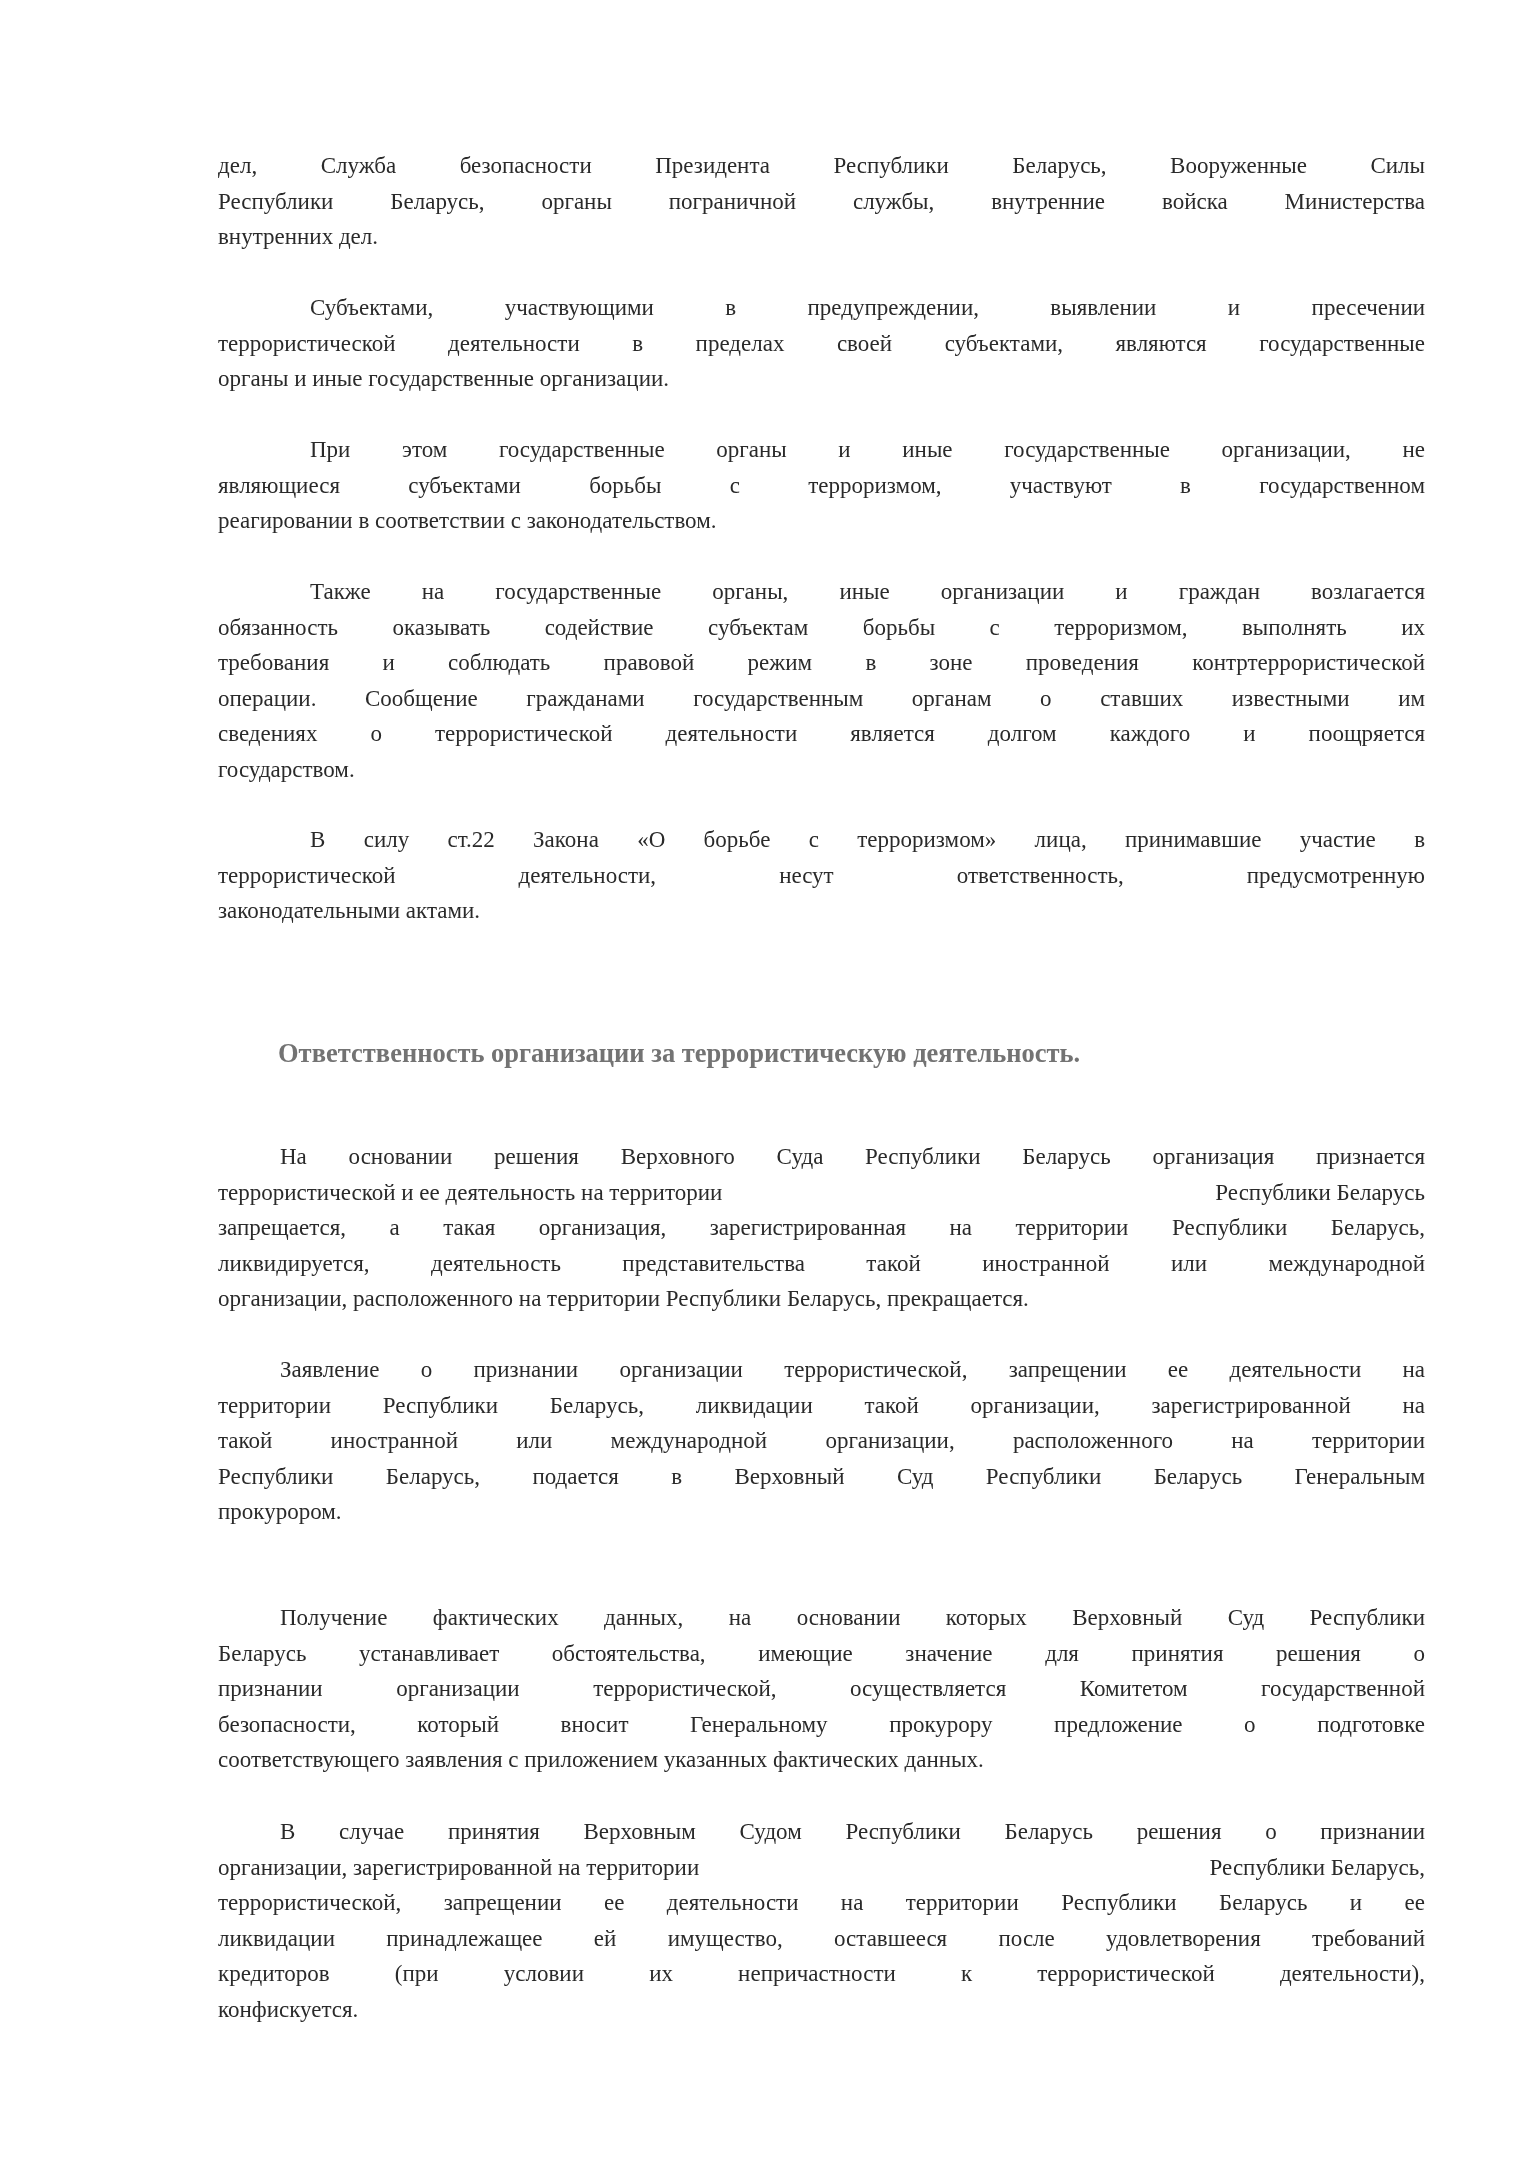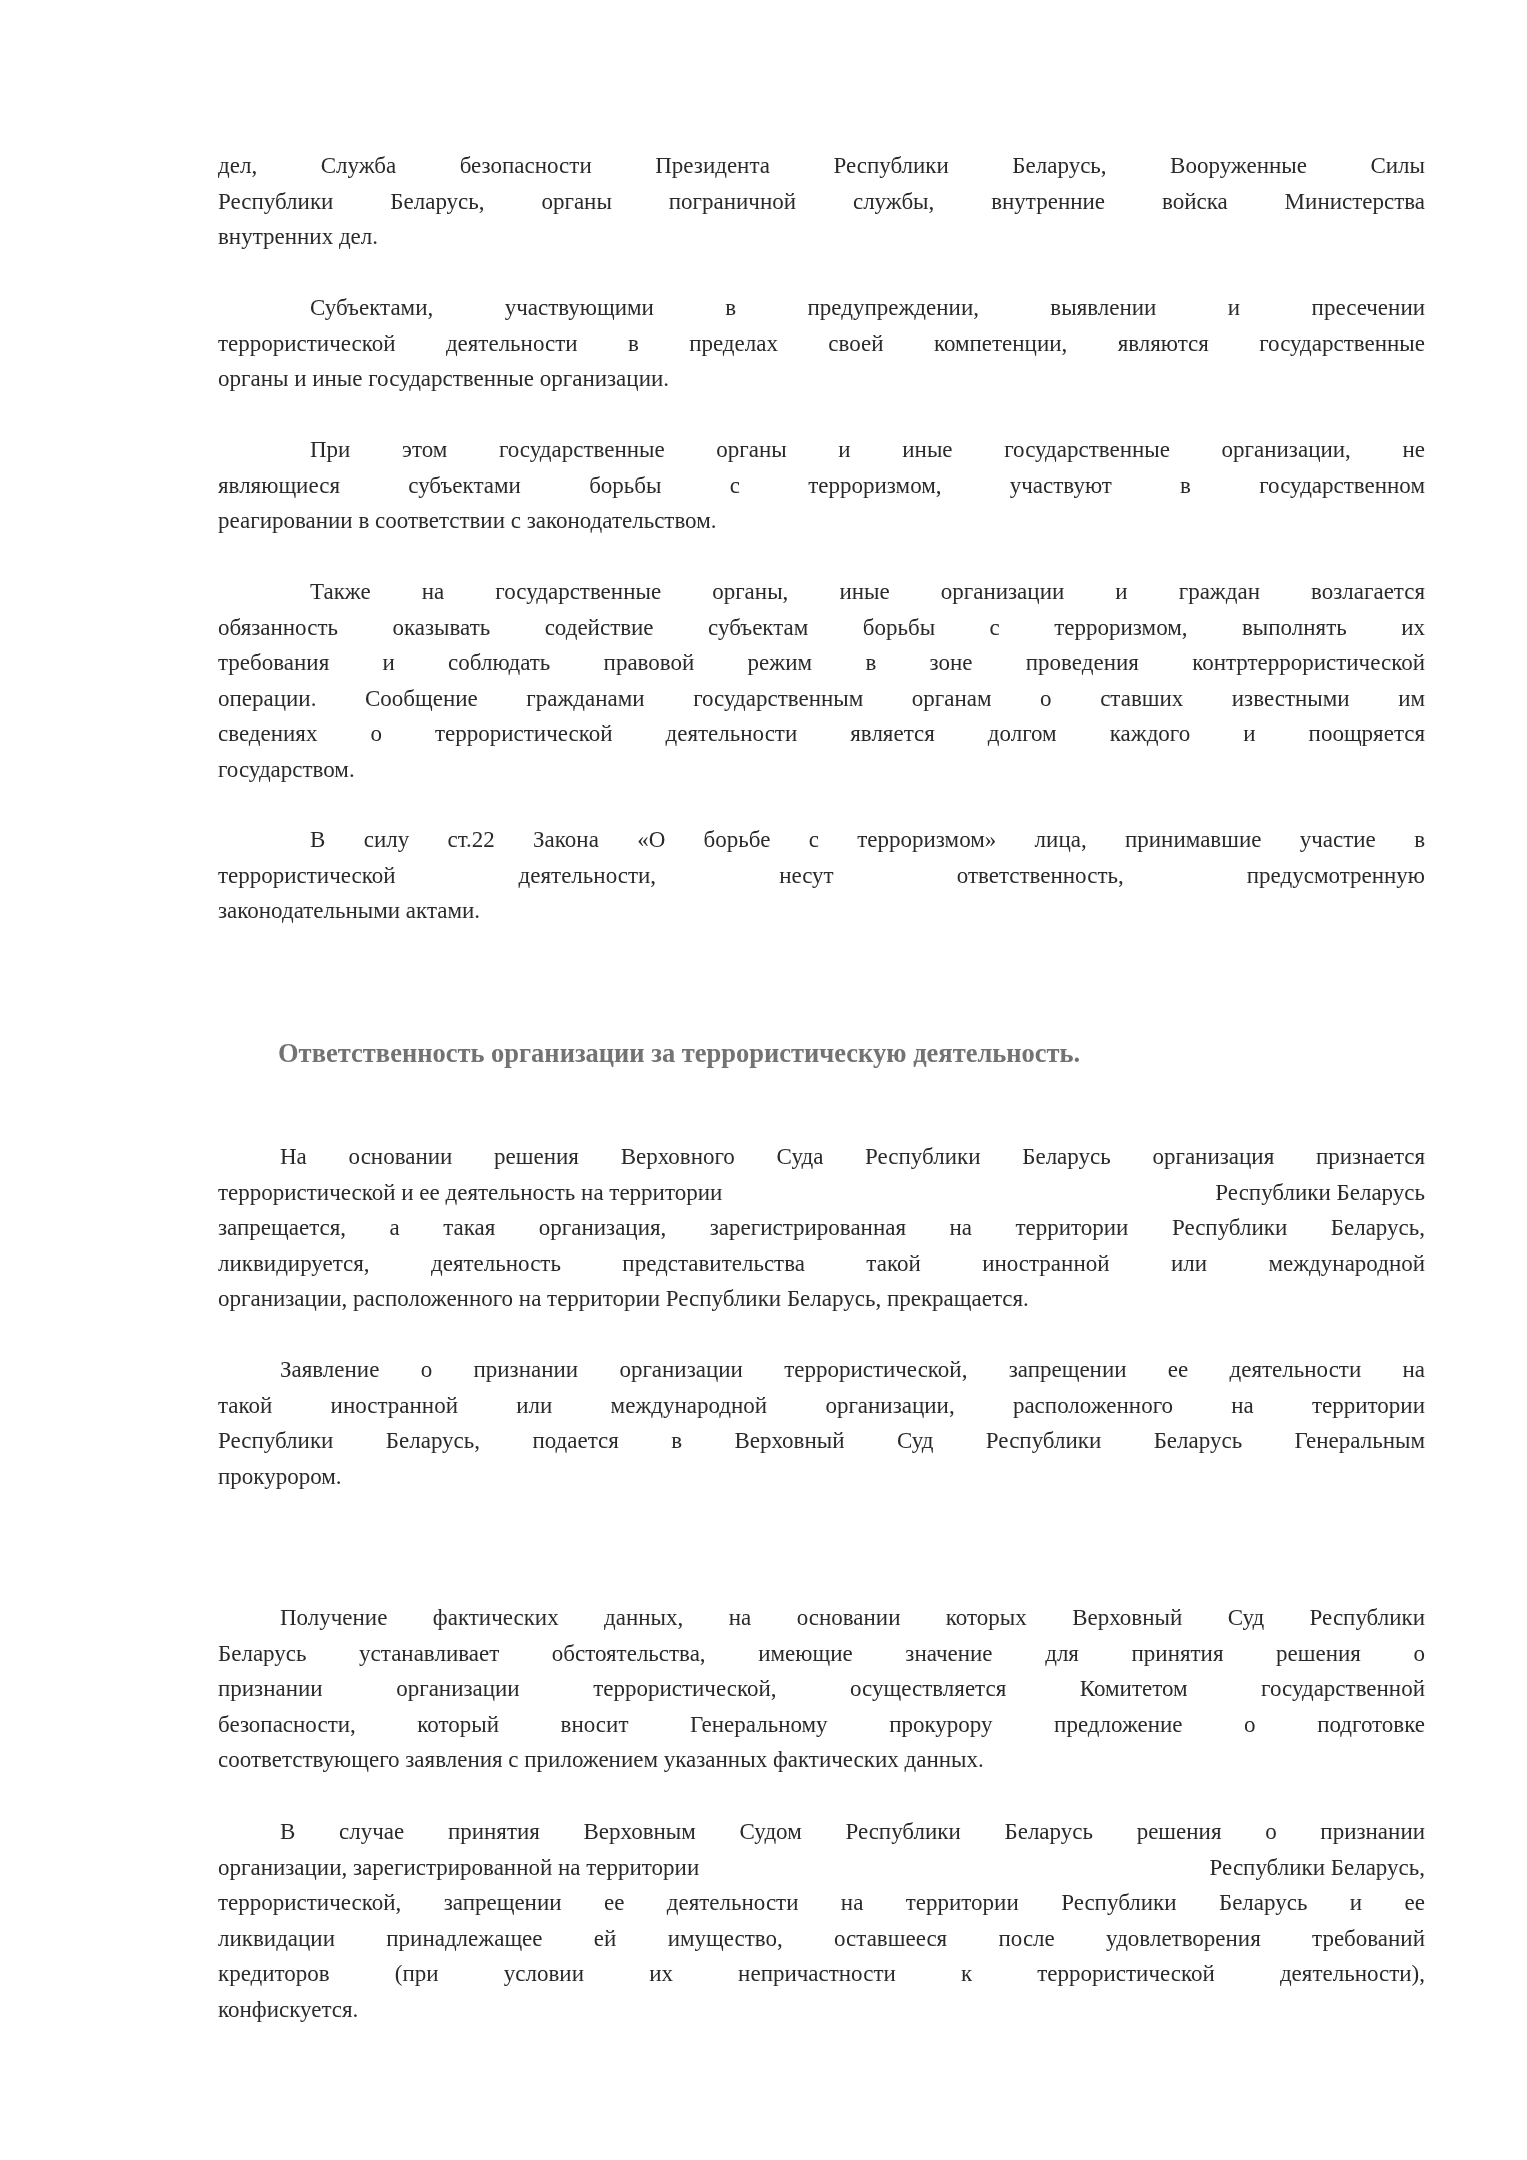--- a/index.html
+++ b/index.html
@@ -34,21 +34,21 @@
 <div class="page">
 
   <div class="para" style="top:148px">
     <div class="line">дел, Служба безопасности Президента Республики Беларусь, Вооруженные Силы</div>
     <div class="line">Республики Беларусь, органы пограничной службы, внутренние войска Министерства</div>
     <div class="line last">внутренних дел.</div>
   </div>
 
   <div class="para" style="top:290px">
     <div class="line indent1">Субъектами, участвующими в предупреждении, выявлении и пресечении</div>
-    <div class="line">террористической деятельности в пределах своей компетенции, являются государственные</div>
+    <div class="line">террористической деятельности в пределах своей субъектами, являются государственные</div>
     <div class="line last">органы и иные государственные организации.</div>
   </div>
 
   <div class="para" style="top:432px">
     <div class="line indent1">При этом государственные органы и иные государственные организации, не</div>
     <div class="line">являющиеся субъектами борьбы с терроризмом, участвуют в государственном</div>
     <div class="line last">реагировании в соответствии с законодательством.</div>
   </div>
 
   <div class="para" style="top:574px">
@@ -74,20 +74,21 @@
       <span style="white-space: nowrap;">террористической и ее деятельность на территории</span>
       <span style="white-space: nowrap;">Республики Беларусь</span>
     </div>
     <div class="line">запрещается, а такая организация, зарегистрированная на территории Республики Беларусь,</div>
     <div class="line">ликвидируется, деятельность представительства такой иностранной или международной</div>
     <div class="line last">организации, расположенного на территории Республики Беларусь, прекращается.</div>
   </div>
 
   <div class="para" style="top:1320px">
     <div class="line indent2">Заявление о признании организации террористической, запрещении ее деятельности на</div>
+    <div class="line">территории Республики Беларусь, ликвидации такой организации, зарегистрированной на</div>
     <div class="line">такой иностранной или международной организации, расположенного на территории</div>
     <div class="line">Республики Беларусь, подается в Верховный Суд Республики Беларусь Генеральным</div>
     <div class="line last">прокурором.</div>
   </div>
 
   <div class="para" style="top:1568px">
     <div class="line indent2">Получение фактических данных, на основании которых Верховный Суд Республики</div>
     <div class="line">Беларусь устанавливает обстоятельства, имеющие значение для принятия решения о</div>
     <div class="line">признании организации террористической, осуществляется Комитетом государственной</div>
     <div class="line">безопасности, который вносит Генеральному прокурору предложение о подготовке</div>

